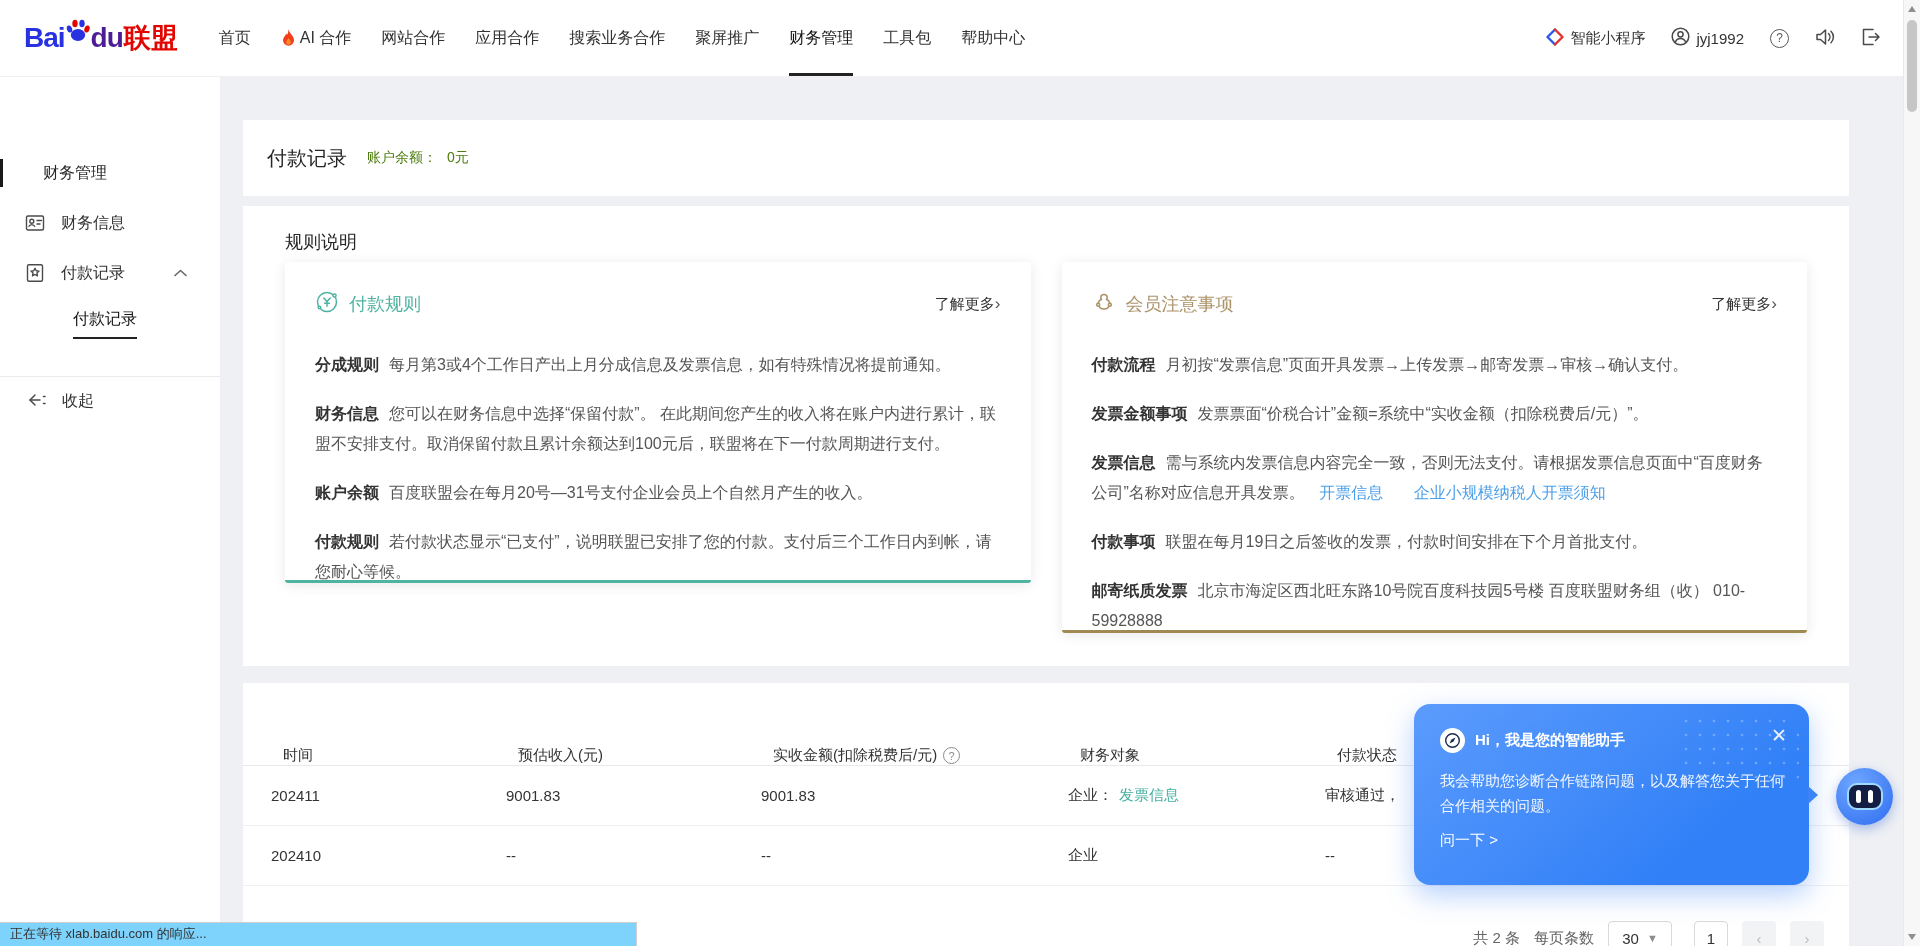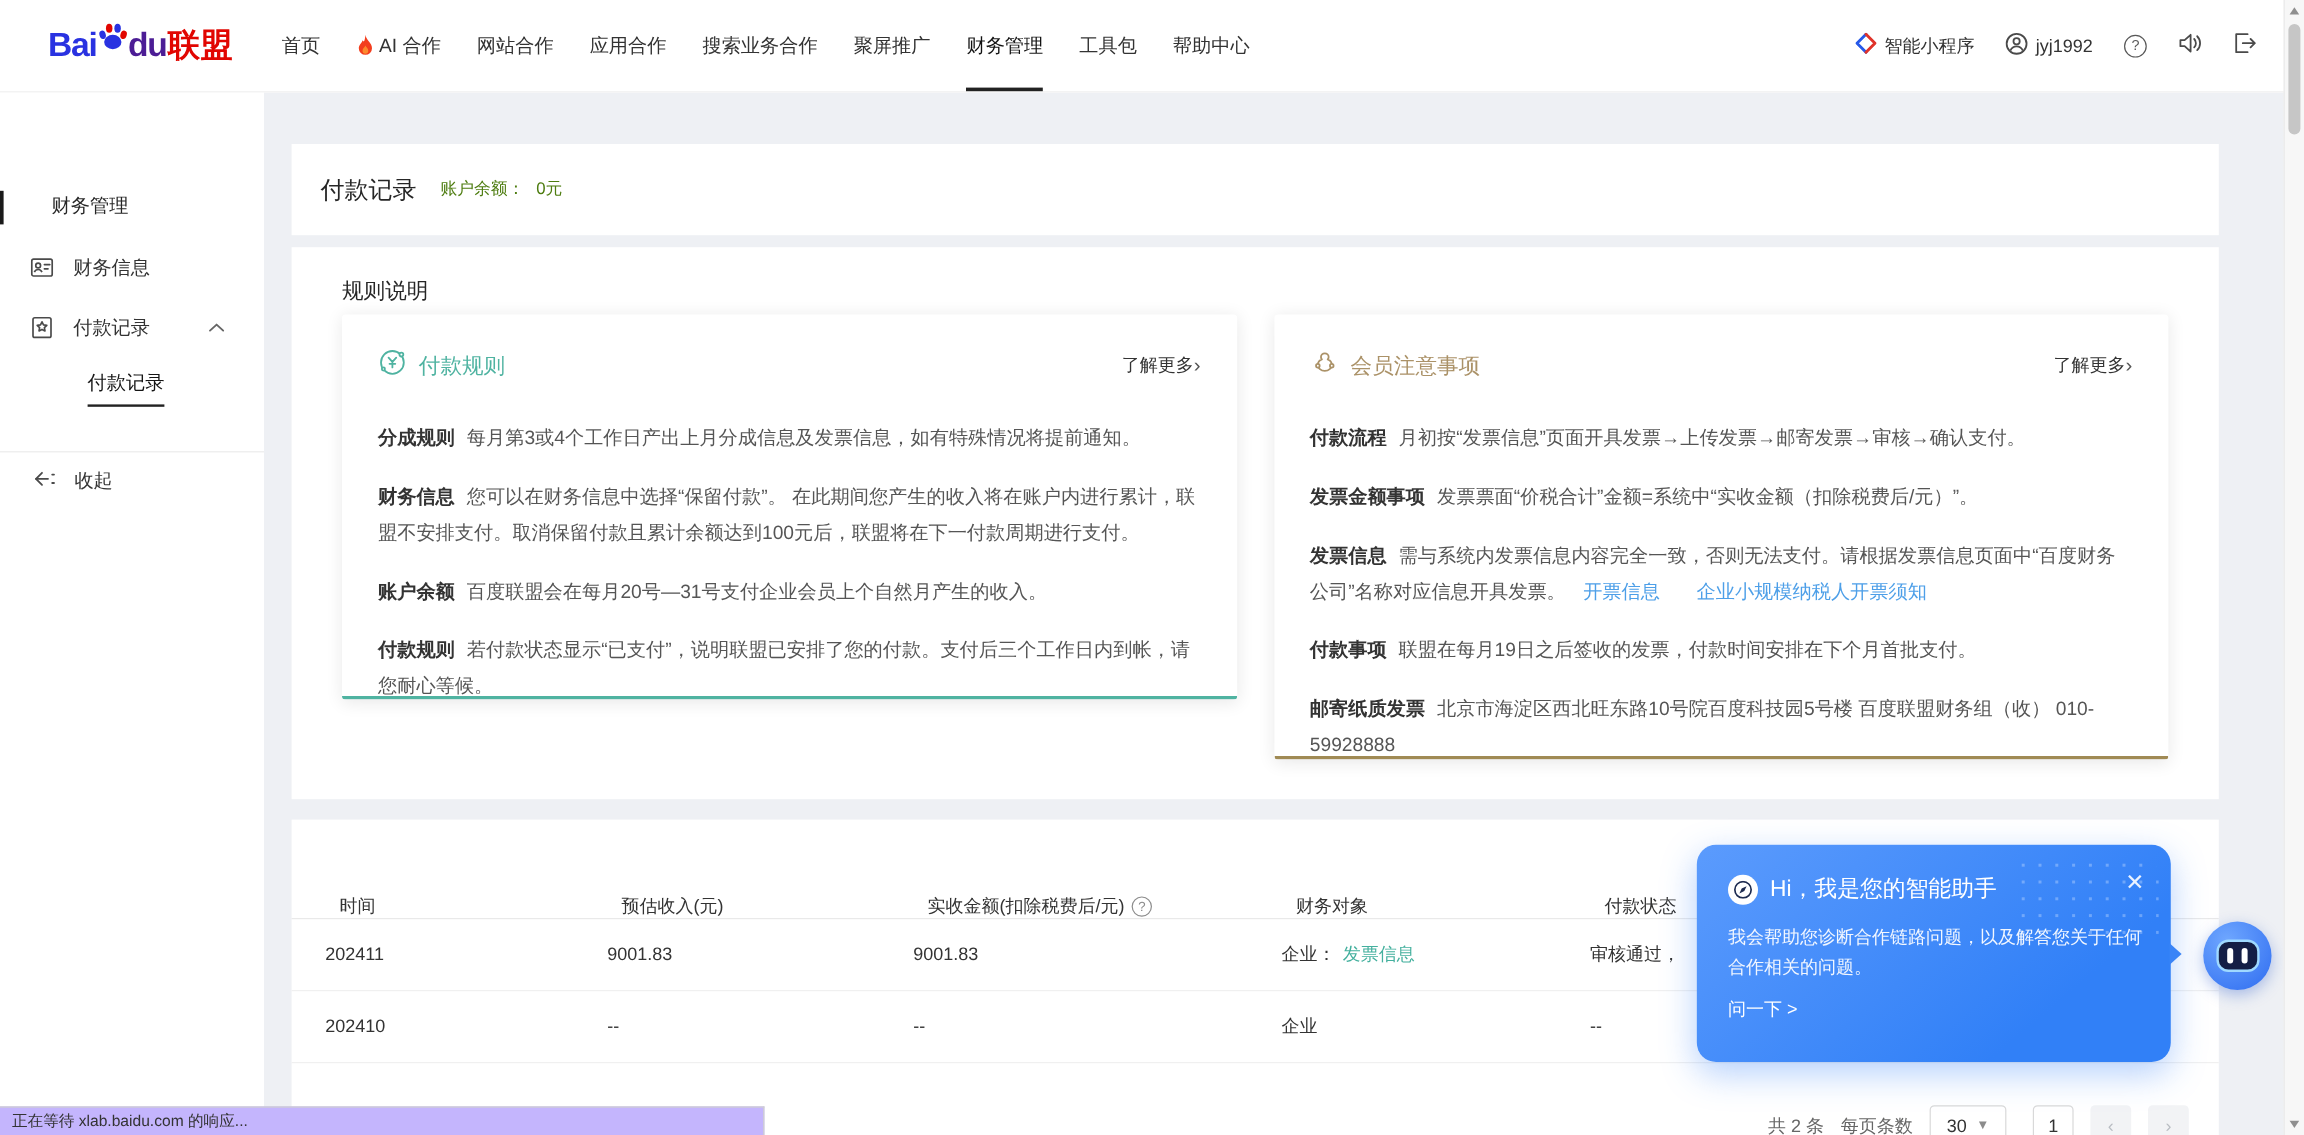--- a/index.html
+++ b/index.html
@@ -5,21 +5,21 @@
   * { box-sizing: border-box; }
   html,body { margin:0; padding:0; }
   body {
     width:1920px; height:946px; overflow:hidden; position:relative;
     background:#fff; font-family:"Liberation Sans","DejaVu Sans",sans-serif;
     color:#333;
   }
   
   .topnav {
     position:absolute; top:0; left:0; right:0; height:77px; background:#fff;
-    display:flex; align-items:center; padding:0 40px 0 40px;
+    display:flex; align-items:center; padding:0 40px 0 24px;
     border-bottom:1px solid #f0f0f0; z-index:30;
   }
   .logo { display:flex; align-items:center; cursor:pointer; }
   .logo-bai { color:#2932E1; font-weight:bold; font-size:28px; letter-spacing:-1px; }
   .logo-paw { margin:0 -2px 10px -2px; }
   .logo-du { color:#4c1d95; font-weight:bold; font-size:28px; letter-spacing:-1px; }
   .logo-union { color:#E10601; font-weight:bold; font-size:27px; margin-left:1px; }
   .nav-items { display:flex; height:100%; margin-left:26px; }
   .nav-item {
     display:flex; align-items:center; padding:0 15px; font-size:16px;
@@ -129,21 +129,21 @@
     content:''; position:absolute; right:10px; top:10px; width:120px; height:70px;
     background-image:radial-gradient(rgba(255,255,255,.28) 1.5px, transparent 1.6px);
     background-size:14px 14px; border-top-right-radius:16px; pointer-events:none;
   }
   .assistant::after {
     content:''; position:absolute; right:-9px; top:82px; width:0; height:0;
     border-top:9px solid transparent; border-bottom:9px solid transparent;
     border-left:10px solid #3a84f7;
   }
   .as-head { display:flex; align-items:center; gap:10px; }
-  .as-title { font-size:19px; font-weight:normal; }
+  .as-title { font-size:15px; font-weight:bold; }
   .as-close { position:absolute; right:22px; top:20px; font-size:19px; color:#eaf2ff; cursor:pointer; font-weight:300; }
   .as-body { margin-top:15px; font-size:15px; line-height:25px; color:#f2f7ff; width:345px; }
   .as-link { margin-top:13px; font-size:15px; color:#fff; cursor:pointer; }
   .compass {
     width:25px; height:25px; border-radius:50%; background:#fff;
     display:flex; align-items:center; justify-content:center; flex:none;
   }
   
   .robot {
     position:absolute; left:1836px; top:768px; width:57px; height:57px; border-radius:50%;
@@ -161,21 +161,21 @@
     position:absolute; right:0; top:0; width:17px; height:946px;
     background:#f7f7f7; border-left:1px solid #e9e9e9; z-index:60;
   }
   .sb-up, .sb-down { position:absolute; left:4px; width:0; height:0; cursor:pointer; }
   .sb-up   { top:6px;    border-left:4.5px solid transparent; border-right:4.5px solid transparent; border-bottom:6px solid #8f8f8f; }
   .sb-down { bottom:6px; border-left:4.5px solid transparent; border-right:4.5px solid transparent; border-top:6px solid #8f8f8f; }
   .sb-thumb { position:absolute; top:20px; left:3px; width:10px; height:92px; background:#c6c6c6; border-radius:5px; cursor:pointer; }
   
   .statusbar {
     position:absolute; left:0; bottom:0; width:637px; height:24px;
-    background:#c4b5fd; border-top:1px solid #cfcfcf; border-right:1px solid #cfcfcf;
+    background:#7dd3fc; border-top:1px solid #cfcfcf; border-right:1px solid #cfcfcf;
     font-size:13px; color:#333; line-height:22px; padding-left:10px; z-index:70;
   }
 </style>
 </head>
 <body>
 
 <header class="topnav">
   <div class="logo">
     <span class="logo-bai">Bai</span>
     <span class="logo-paw">

